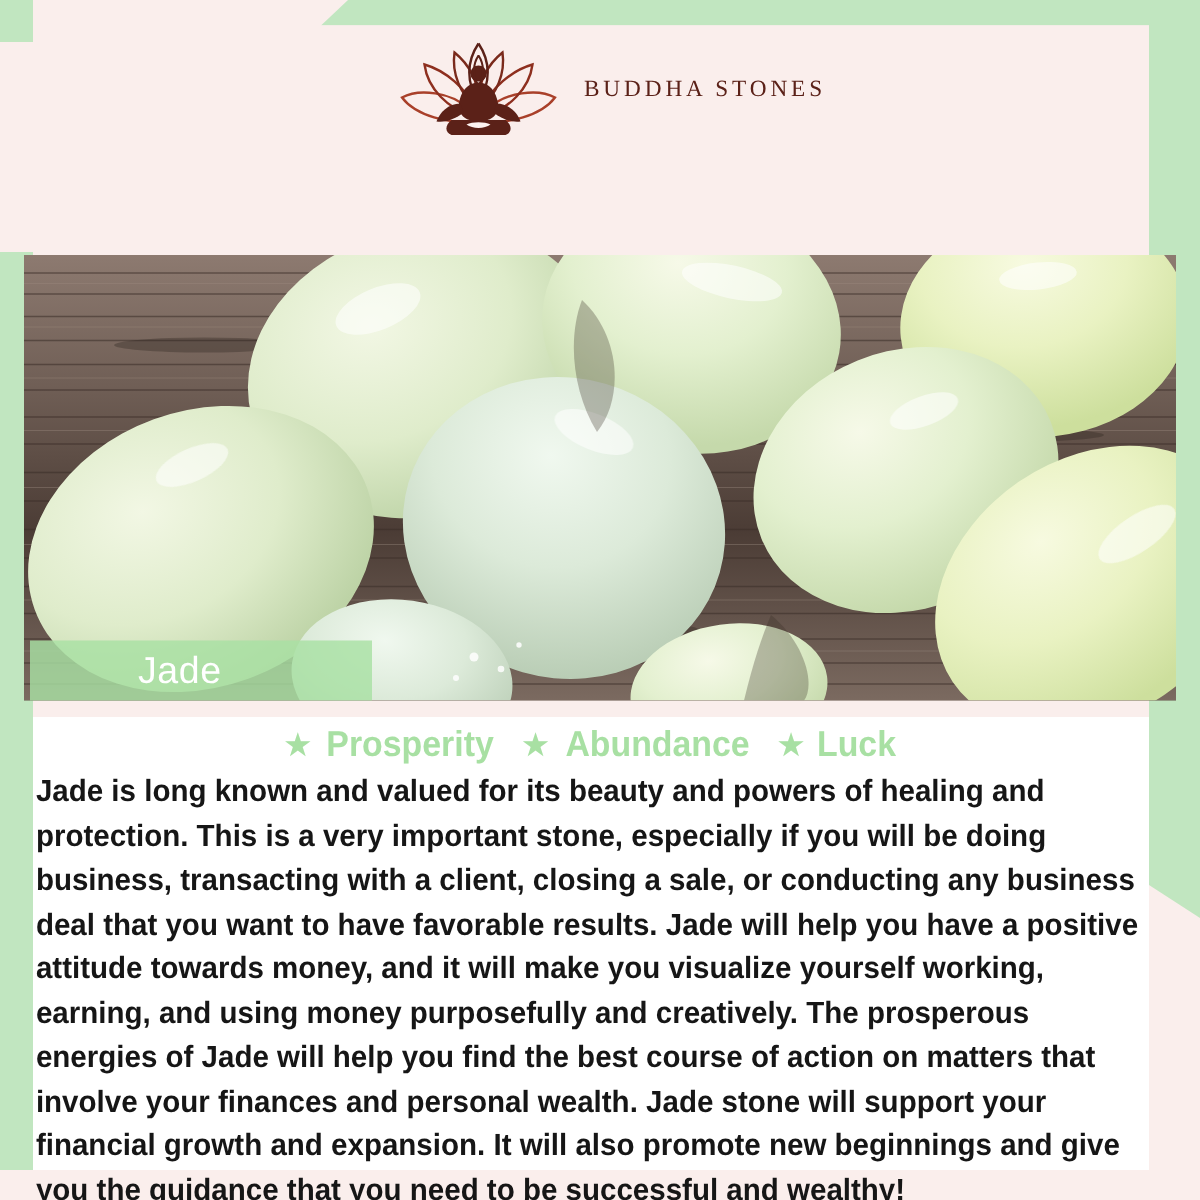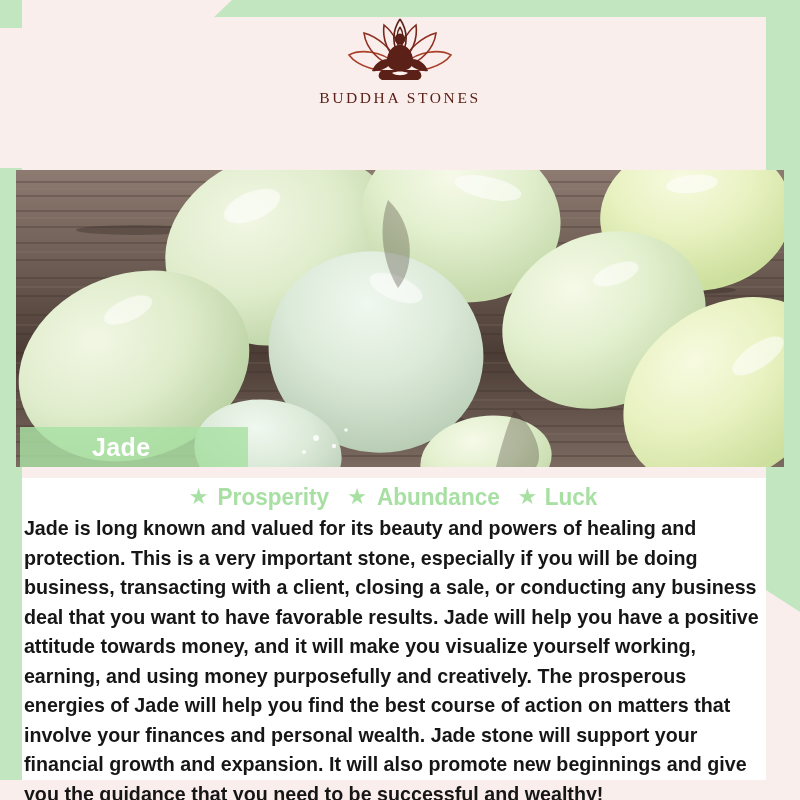--- a/index.html
+++ b/index.html
@@ -76,21 +76,21 @@
   }
 
   
   .logo-zone {
     position: absolute;
     top: 0;
     left: 0;
     width: 800px;
     height: 118px;
     display: flex;
-    flex-direction: column;
+    flex-direction: row;
     align-items: center;
     justify-content: center;
     background: transparent;
   }
 
   .logo-mark {
     width: 140px;
     height: 72px;
     margin-top: 4px;
   }
@@ -147,21 +147,21 @@
     left: 20px;
     width: 228px;
     height: 40px;
     background: rgba(168, 224, 163, 0.82);
     display: flex;
     align-items: center;
   }
 
   .stone-label-text {
     color: #ffffff;
-    font-weight: bold;
+    font-weight: normal;
     font-size: 25px;
     letter-spacing: 0.4px;
     margin-left: 72px;
   }
 
   
   .content {
     position: absolute;
     top: 478px;
     left: 22px;

